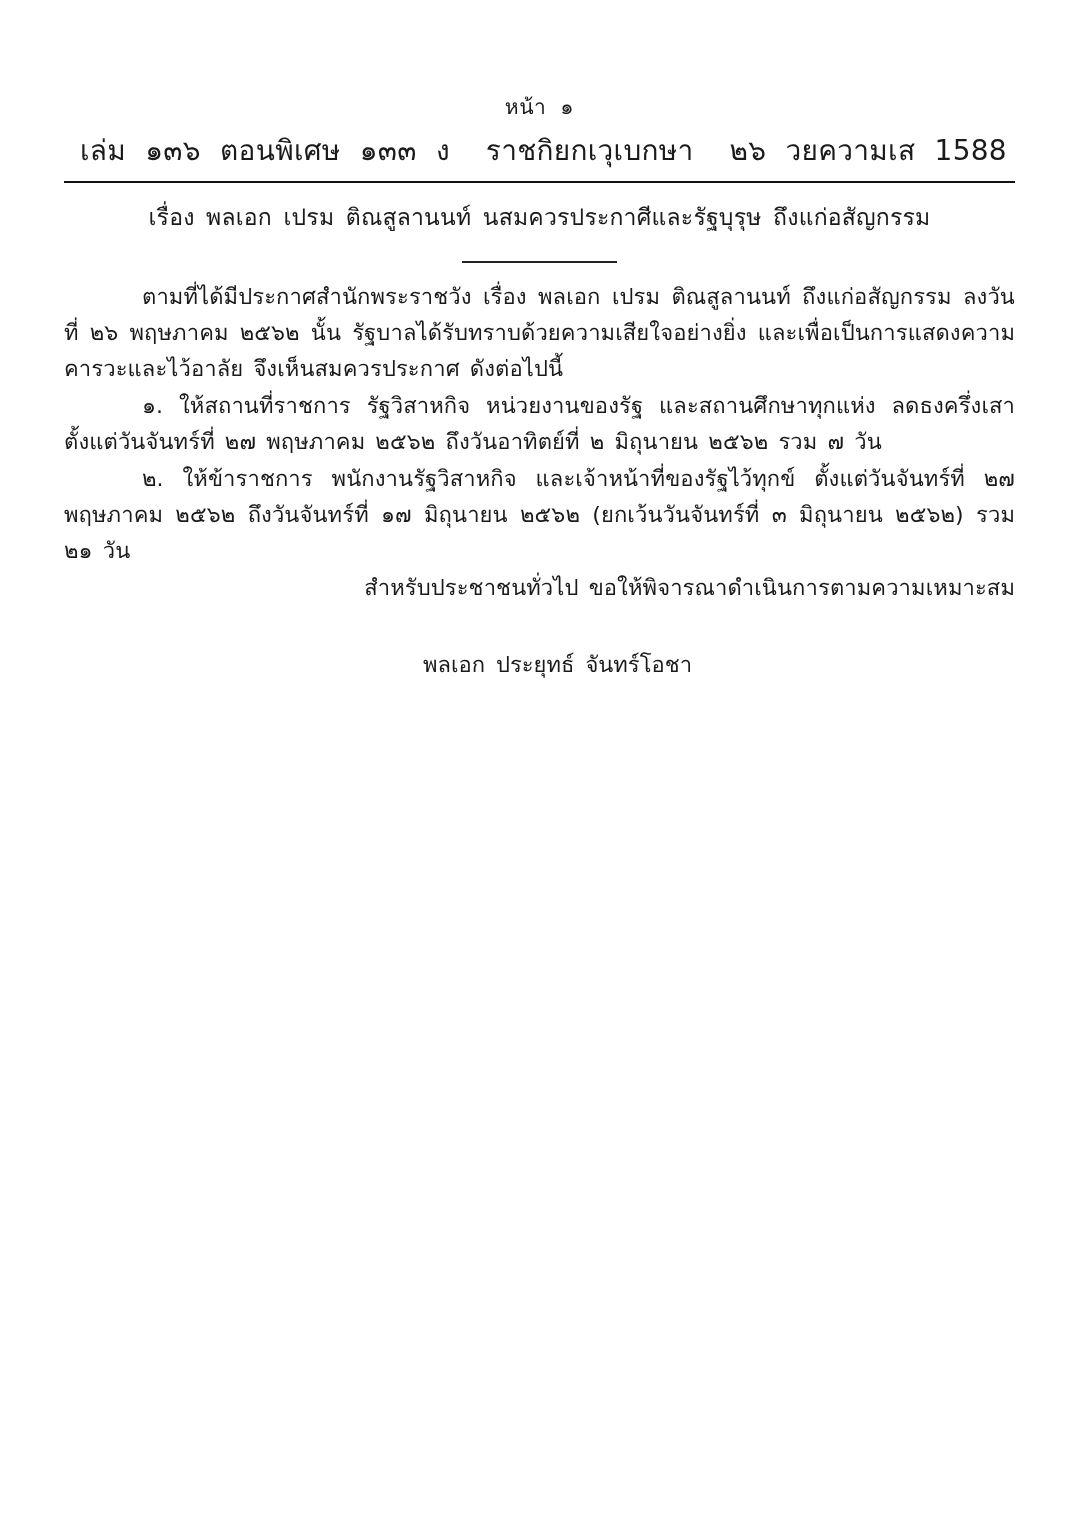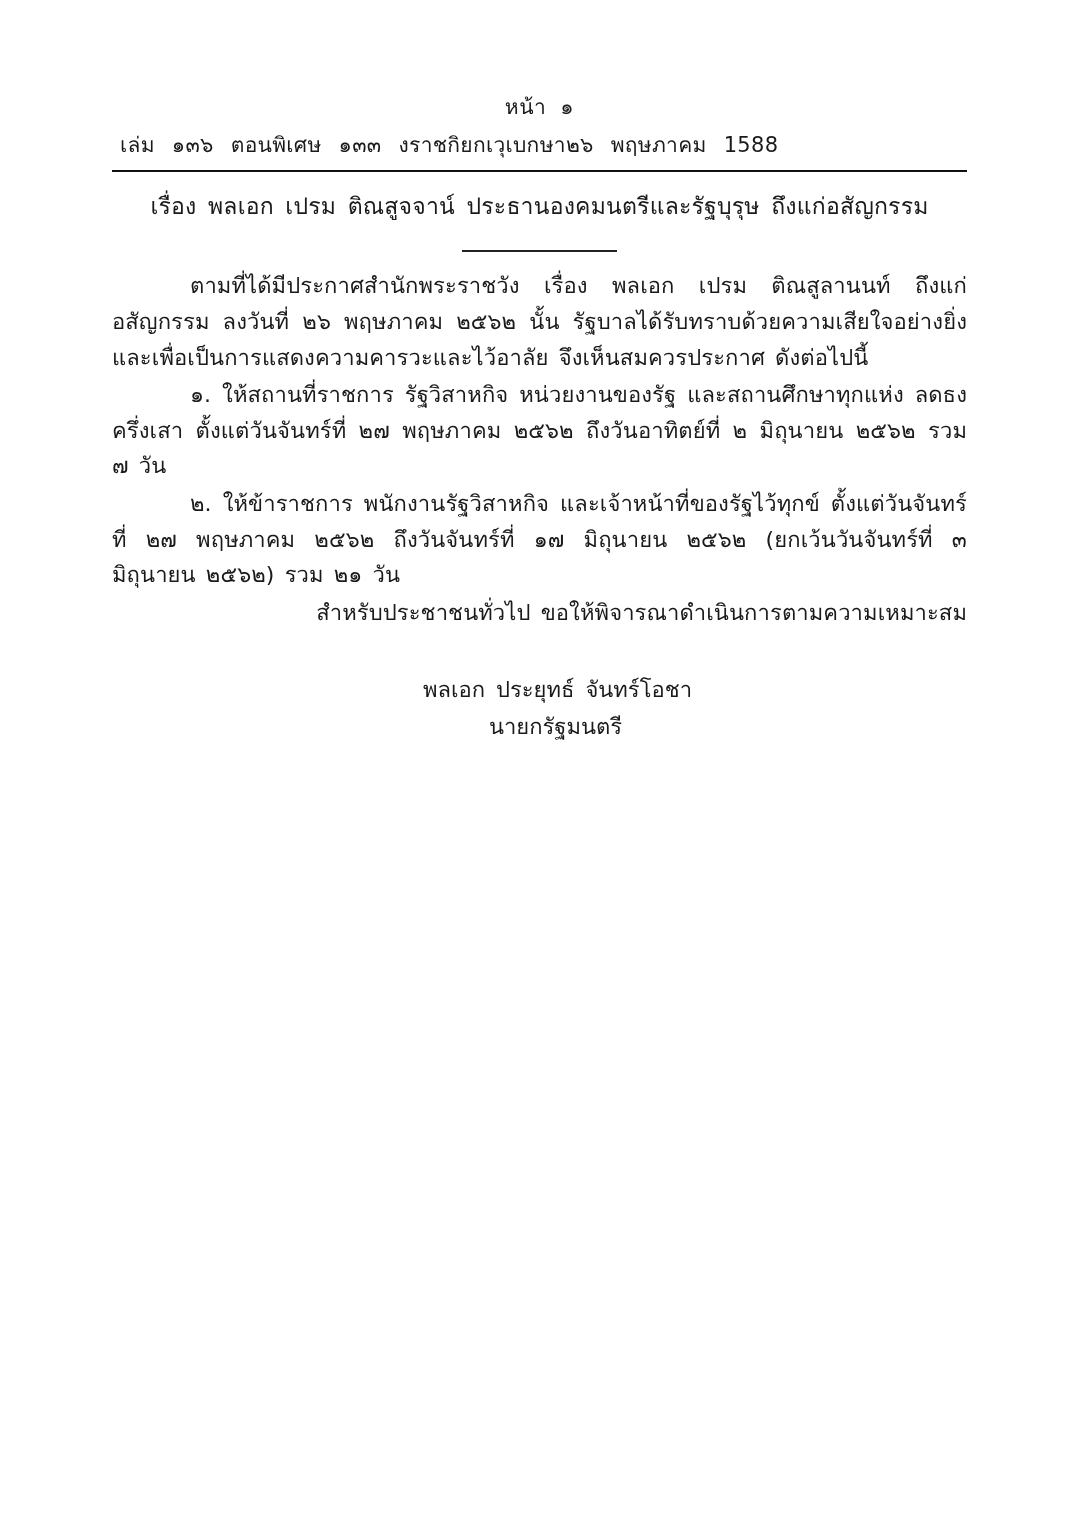--- a/index.html
+++ b/index.html
@@ -13,40 +13,41 @@
     font-family: "DejaVu Sans", "Liberation Sans", sans-serif;
     color: #1a1a1a;
     position: relative;
     overflow: hidden;
   }
   .page {
     position: relative;
     width: 1079px;
     height: 1518px;
     box-sizing: border-box;
-    padding: 0 112px;
+    padding: 0 64px;
   }
 
   
   .page-number-line {
     text-align: center;
     font-size: 21px;
     letter-spacing: 0.5px;
     padding-top: 94px;
     line-height: 1.25;
   }
   .page-number-line .label { margin-right: 14px; }
 
   .header-row {
     display: flex;
     align-items: baseline;
-    justify-content: flex-start;
-    font-size: 21px;
+    justify-content: space-between;
+    font-size: 28px;
     margin-top: 8px;
     padding: 0 8px;
+    margin-left: 8px;
   }
   .header-left, .header-right {
     white-space: nowrap;
     letter-spacing: 0.3px;
   }
   .header-left span, .header-right span { margin-right: 10px; }
   .header-left span:last-child, .header-right span:last-child { margin-right: 0; }
   .header-center {
     white-space: nowrap;
     letter-spacing: 0.3px;
@@ -132,38 +133,37 @@
     <div class="header-left">
       <span>เล่ม</span>
       <span>๑๓๖</span>
       <span>ตอนพิเศษ</span>
       <span>๑๓๓</span>
       <span>ง</span>
     </div>
     <div class="header-center">ราชกิยกเวุเบกษา</div>
     <div class="header-right">
       <span>๒๖</span>
-      <span>พฤษภาคม</span>
+      <span>วยความเส</span>
       <span>1588</span>
     </div>
   </div>
 
   <hr class="header-rule">
 
-  <div class="doc-subtitle">เรื่อง  พลเอก  เปรม  ติณสูจจาน์  ประธานองคมนตรีและรัฐบุรุษ  ถึงแก่อสัญกรรม</div>
+  <div class="doc-subtitle">เรื่อง  พลเอก  เปรม  ติณสูลานนท์  นสมควรประกาศีและรัฐบุรุษ  ถึงแก่อสัญกรรม</div>
 
   <div class="title-rule-wrap">
     <hr class="title-rule">
   </div>
 
   <div class="body-block">
     <p class="para">ตามที่ได้มีประกาศสำนักพระราชวัง  เรื่อง  พลเอก  เปรม  ติณสูลานนท์  ถึงแก่อสัญกรรม ลงวันที่  ๒๖  พฤษภาคม  ๒๕๖๒  นั้น  รัฐบาลได้รับทราบด้วยความเสียใจอย่างยิ่ง  และเพื่อเป็นการแสดงความคารวะและไว้อาลัย  จึงเห็นสมควรประกาศ  ดังต่อไปนี้</p>
     <p class="para">๑. ให้สถานที่ราชการ  รัฐวิสาหกิจ  หน่วยงานของรัฐ  และสถานศึกษาทุกแห่ง  ลดธงครึ่งเสา ตั้งแต่วันจันทร์ที่  ๒๗  พฤษภาคม  ๒๕๖๒  ถึงวันอาทิตย์ที่  ๒  มิถุนายน  ๒๕๖๒  รวม  ๗  วัน</p>
     <p class="para">๒. ให้ข้าราชการ  พนักงานรัฐวิสาหกิจ  และเจ้าหน้าที่ของรัฐไว้ทุกข์  ตั้งแต่วันจันทร์ที่  ๒๗ พฤษภาคม  ๒๕๖๒  ถึงวันจันทร์ที่  ๑๗  มิถุนายน  ๒๕๖๒  (ยกเว้นวันจันทร์ที่  ๓  มิถุนายน  ๒๕๖๒) รวม  ๒๑  วัน</p>
     <p class="para no-justify">สำหรับประชาชนทั่วไป  ขอให้พิจารณาดำเนินการตามความเหมาะสม</p>
   </div>
 
   <div class="sign-block">
     <span class="sign-name">พลเอก  ประยุทธ์  จันทร์โอชา</span>
-    <span class="sign-position">นายกรัฐมนตรี</span>
   </div>
 
 </div>
 
 </body></html>

